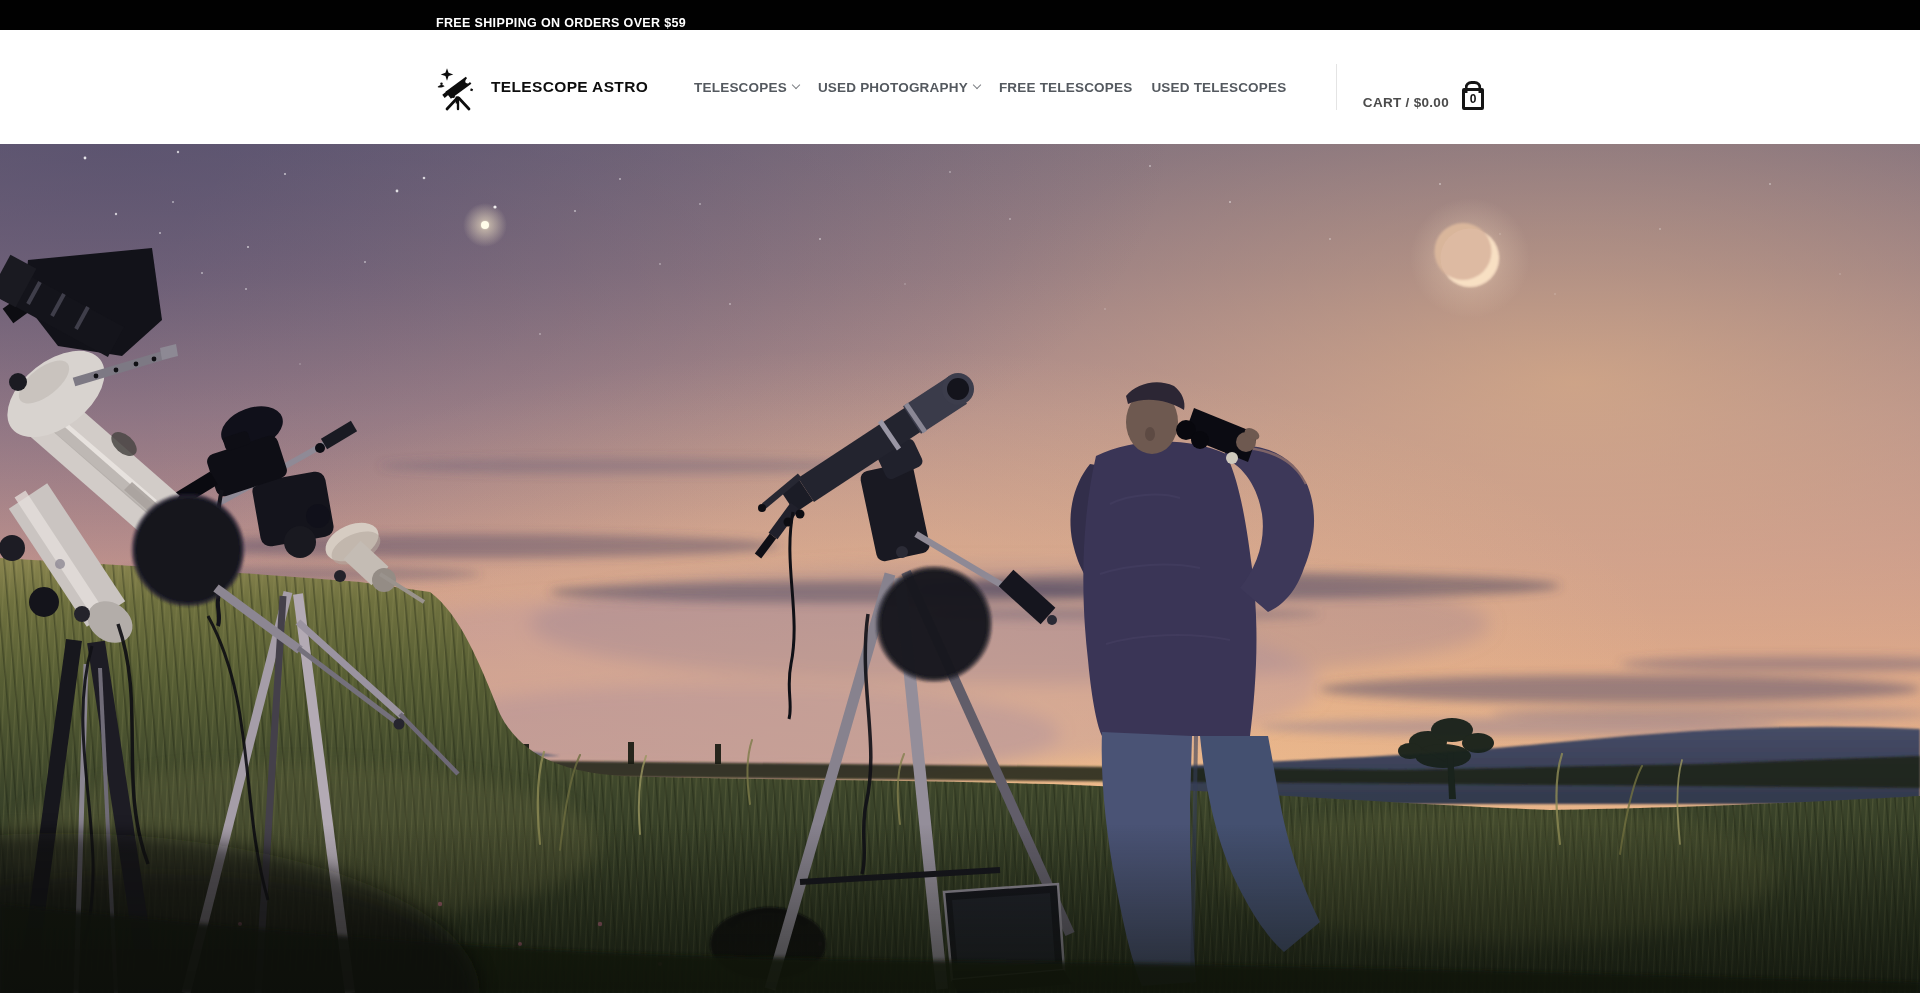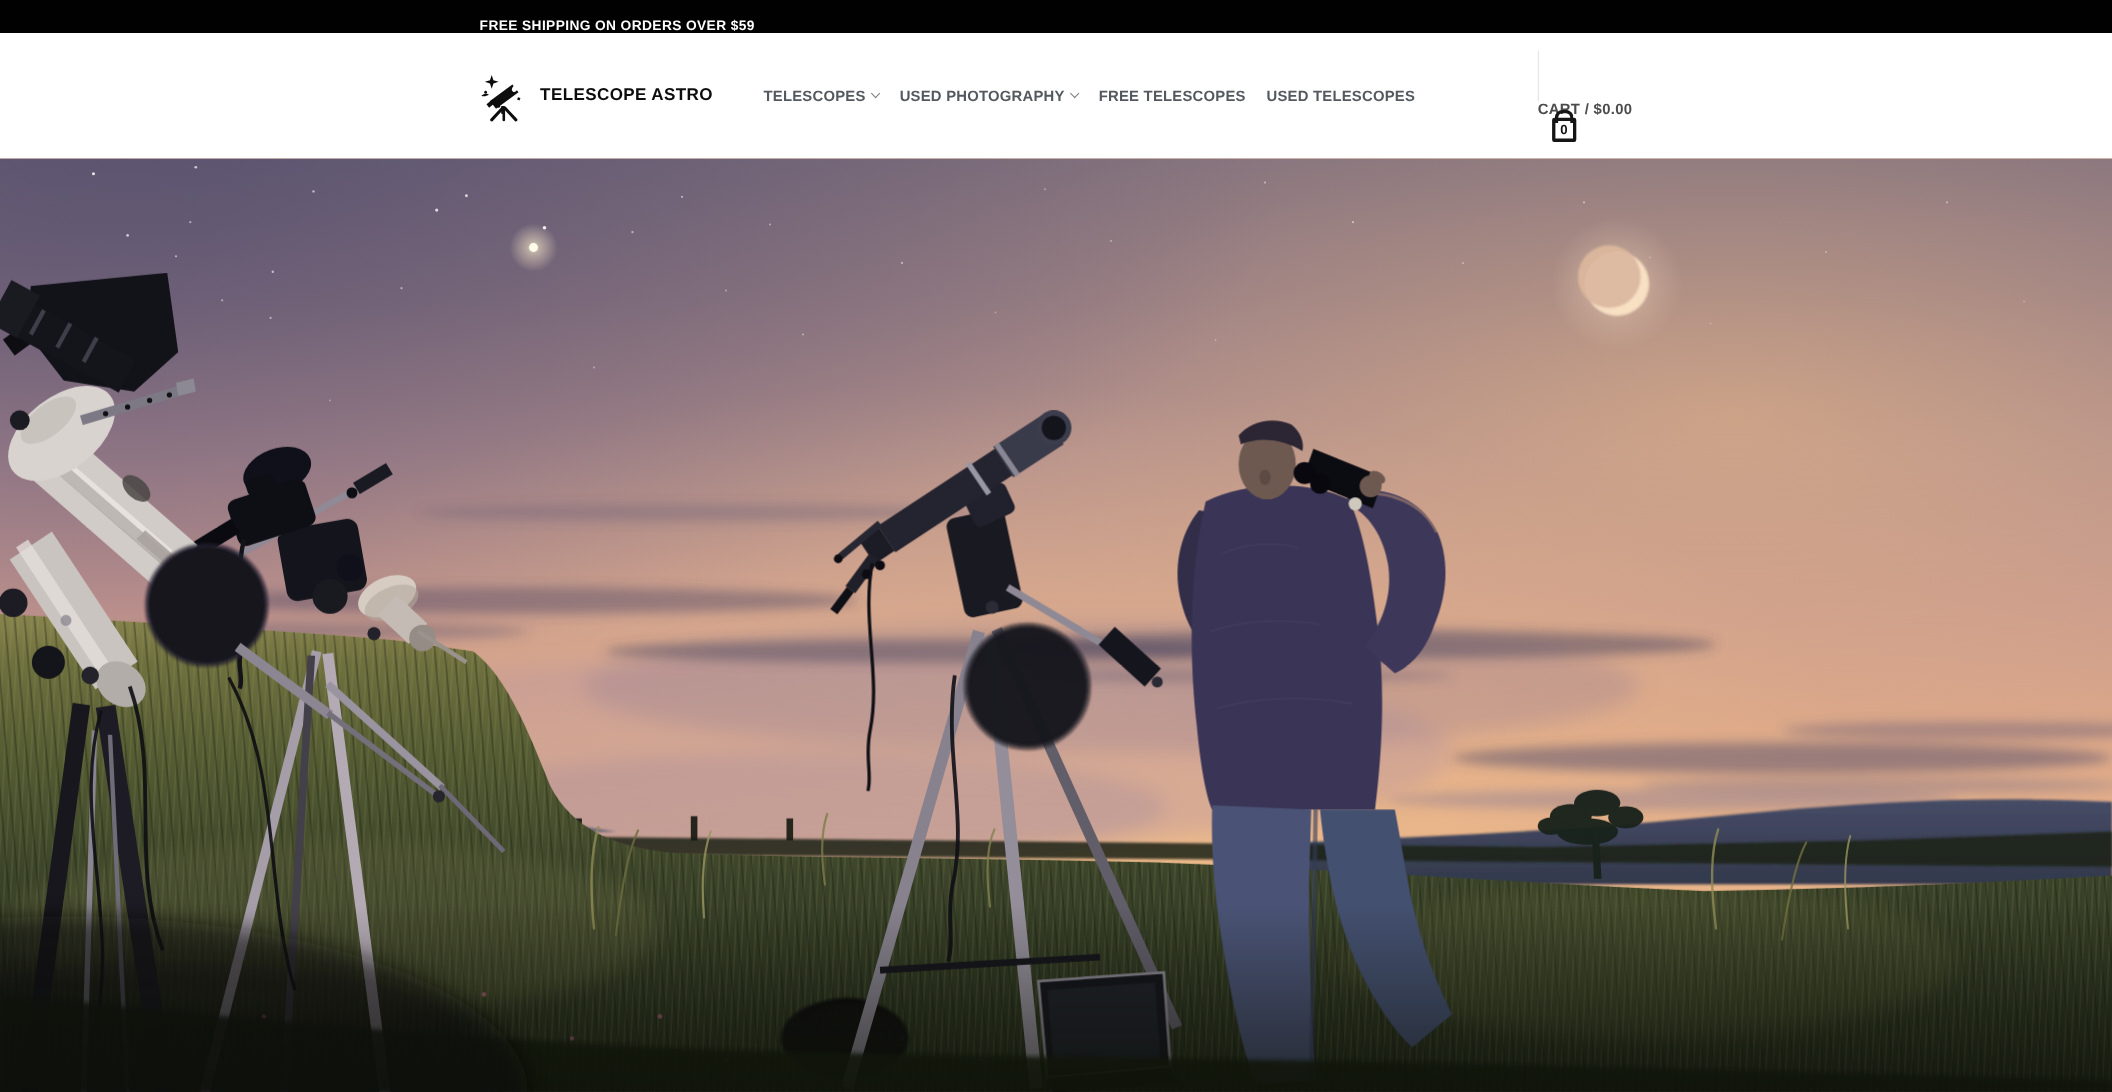--- a/index.html
+++ b/index.html
@@ -24,21 +24,21 @@
 
   nav.main-nav { margin-left:46px; }
   .nav-row { list-style:none; display:flex; align-items:flex-end; gap:19px; margin:0; padding:0; }
   .nav-row + .nav-row { margin-top:24px; }
   .nav-item { display:flex; align-items:center; gap:6px; font-size:13.5px; font-weight:700;
               color:#54595f; letter-spacing:.2px; cursor:pointer; white-space:nowrap; }
   .chev { width:6px; height:6px; border-right:1.6px solid #7e8085; border-bottom:1.6px solid #7e8085;
           transform:rotate(45deg); margin-top:-4px; }
   .search-btn { margin-left:12px; cursor:pointer; display:flex; align-items:center; }
 
-  .cart { margin-left:auto; display:flex; align-items:flex-start;flex-direction:column; }
+  .cart { margin-left:auto; display:flex; align-items:flex-end; }
   .vdiv { width:1px; height:46px; background:#e4e4e4; margin-right:26px; }
   .cart-label { font-size:13.5px; font-weight:700; color:#4b4b4b; letter-spacing:.3px; cursor:pointer; text-decoration:none; }
   .bag { position:relative; width:22px; height:22px; border:3px solid #151515; border-radius:2px;
          margin-left:13px; display:flex; align-items:center; justify-content:center; cursor:pointer; }
   .bag::before { content:""; position:absolute; top:-10px; left:50%; transform:translateX(-50%);
                  width:11px; height:9px; border:3px solid #151515; border-bottom:none; border-radius:7px 7px 0 0; }
   .bag-count { font-size:12px; font-weight:700; color:#111; line-height:1; }
 
   
   .hero { height:849px; position:relative; overflow:hidden; background:#c49a87; }

